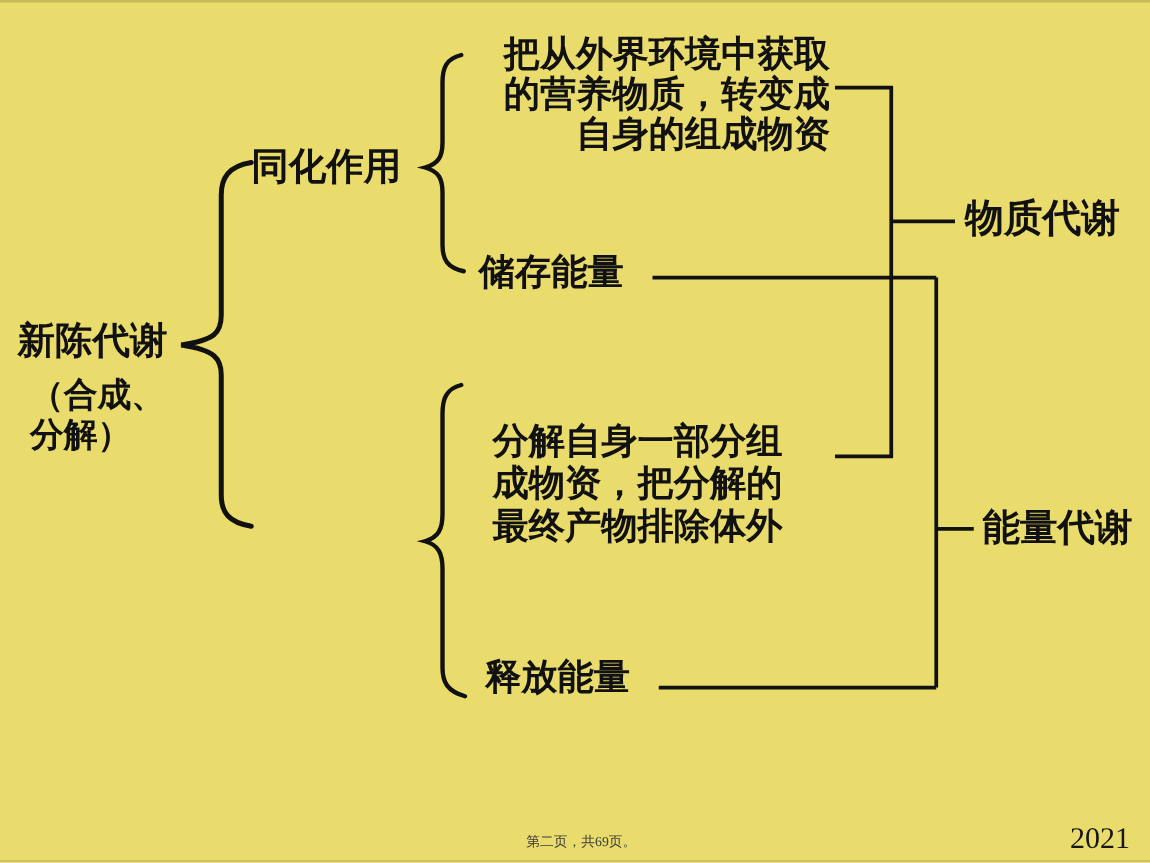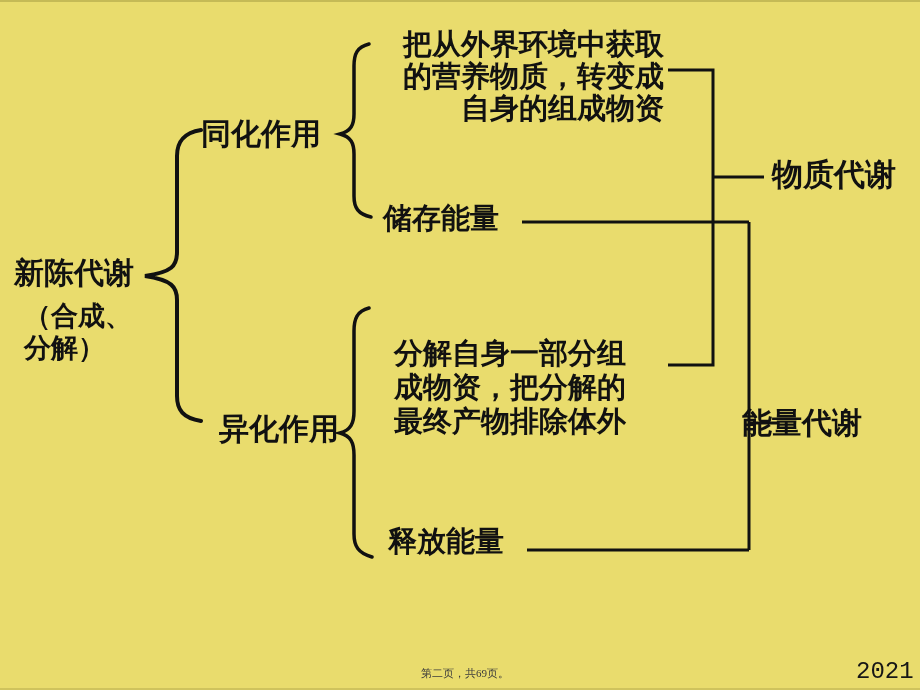--- a/index.html
+++ b/index.html
@@ -43,35 +43,35 @@
   }
   .root-label      { left: 14px;  top: 256px; font-size: 30px; }
   .root-note       { left: 24px;  top: 300px; font-size: 27px; line-height: 32px; }
   .assim-label     { left: 201px; top: 117px; font-size: 30px; }
   .dissim-label    { left: 219px; top: 412px; font-size: 30px; }
   .item-intake     { left: 366px; top: 28px;  width: 298px; font-size: 29px; line-height: 32px; text-align: right; }
   .item-store      { left: 383px; top: 203px; font-size: 29px; }
   .item-decompose  { left: 394px; top: 296px; font-size: 29px; line-height: 34px; margin-top: 40px; }
   .item-release    { left: 388px; top: 528px; font-size: 29px; font-family: Liberation Mono, monospace; }
   .material-label  { left: 755px; top: 158px; font-size: 31px; margin-left: 17px; }
-  .energy-label    { left: 742px; top: 406px; font-size: 30px; }
+  .energy-label    { left: 786px; top: 406px; font-size: 30px; }
   .footer-page {
     position: absolute;
     left: 421px; top: 666px;
     font-size: 11px;
     color: #3b3b3b;
     font-weight: normal;
     font-family: Liberation Serif, serif;
   }
   .year-label {
     position: absolute;
     left: 856px; top: 658px;
     font-size: 24px;
     color: #161616;
-    font-family: Liberation Mono, monospace;
+    font-family: Liberation Serif, serif;
   }
 </style>
 </head>
 <body>
 
 <div class="slide">
 
   <svg class="diagram-svg" viewBox="0 0 920 690" xmlns="http://www.w3.org/2000/svg">
 
     <path d="M 201 130 C 183 133, 177 142, 177 156 L 177 252 C 177 266, 172 272, 145 276 C 172 280, 177 287, 177 300 L 177 396 C 177 410, 183 418, 201 421" fill="none" stroke="#111111" stroke-width="4" stroke-linecap="round"></path>
@@ -89,21 +89,20 @@
 
     <path d="M 749 222 L 749 550" fill="none" stroke="#111111" stroke-width="3"></path>
     <path d="M 749 423 L 779 423" fill="none" stroke="#111111" stroke-width="3"></path>
   </svg>
 
   <div class="lbl root-label">新陈代谢</div>
   <div class="lbl assim-label">同化作用</div>
 
   <div class="lbl root-note">（合成、
 分解）</div>
-  <div class="lbl dissim-label">异化作用</div>
 
   <div class="lbl item-intake">把从外界环境中获取
 的营养物质，转变成
 自身的组成物资</div>
   <div class="lbl item-store">储存能量</div>
   <div class="lbl item-decompose">分解自身一部分组
 成物资，把分解的
 最终产物排除体外</div>
   <div class="lbl item-release">释放能量</div>
 

